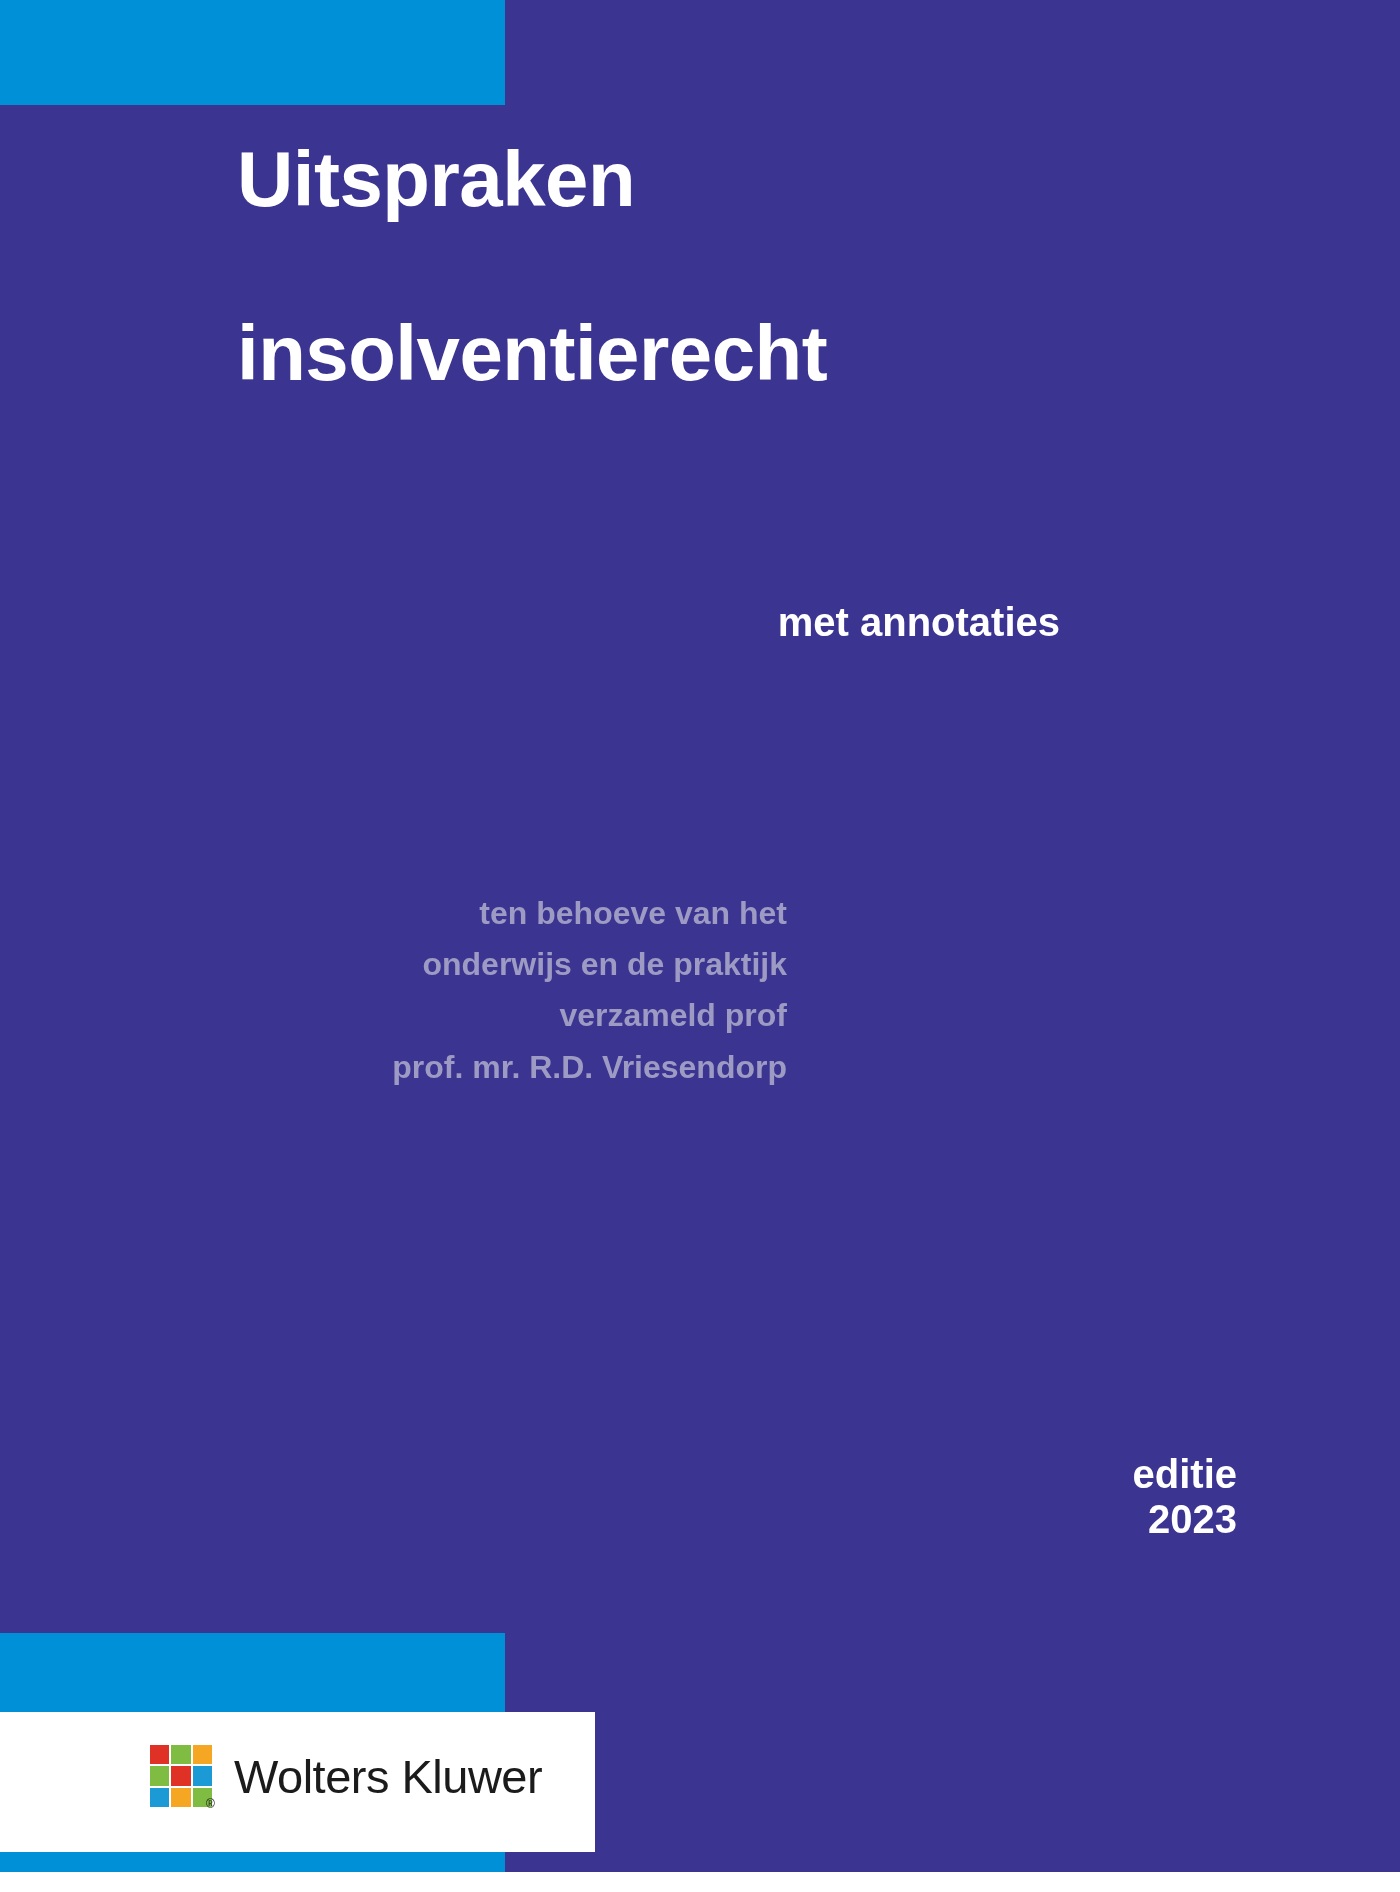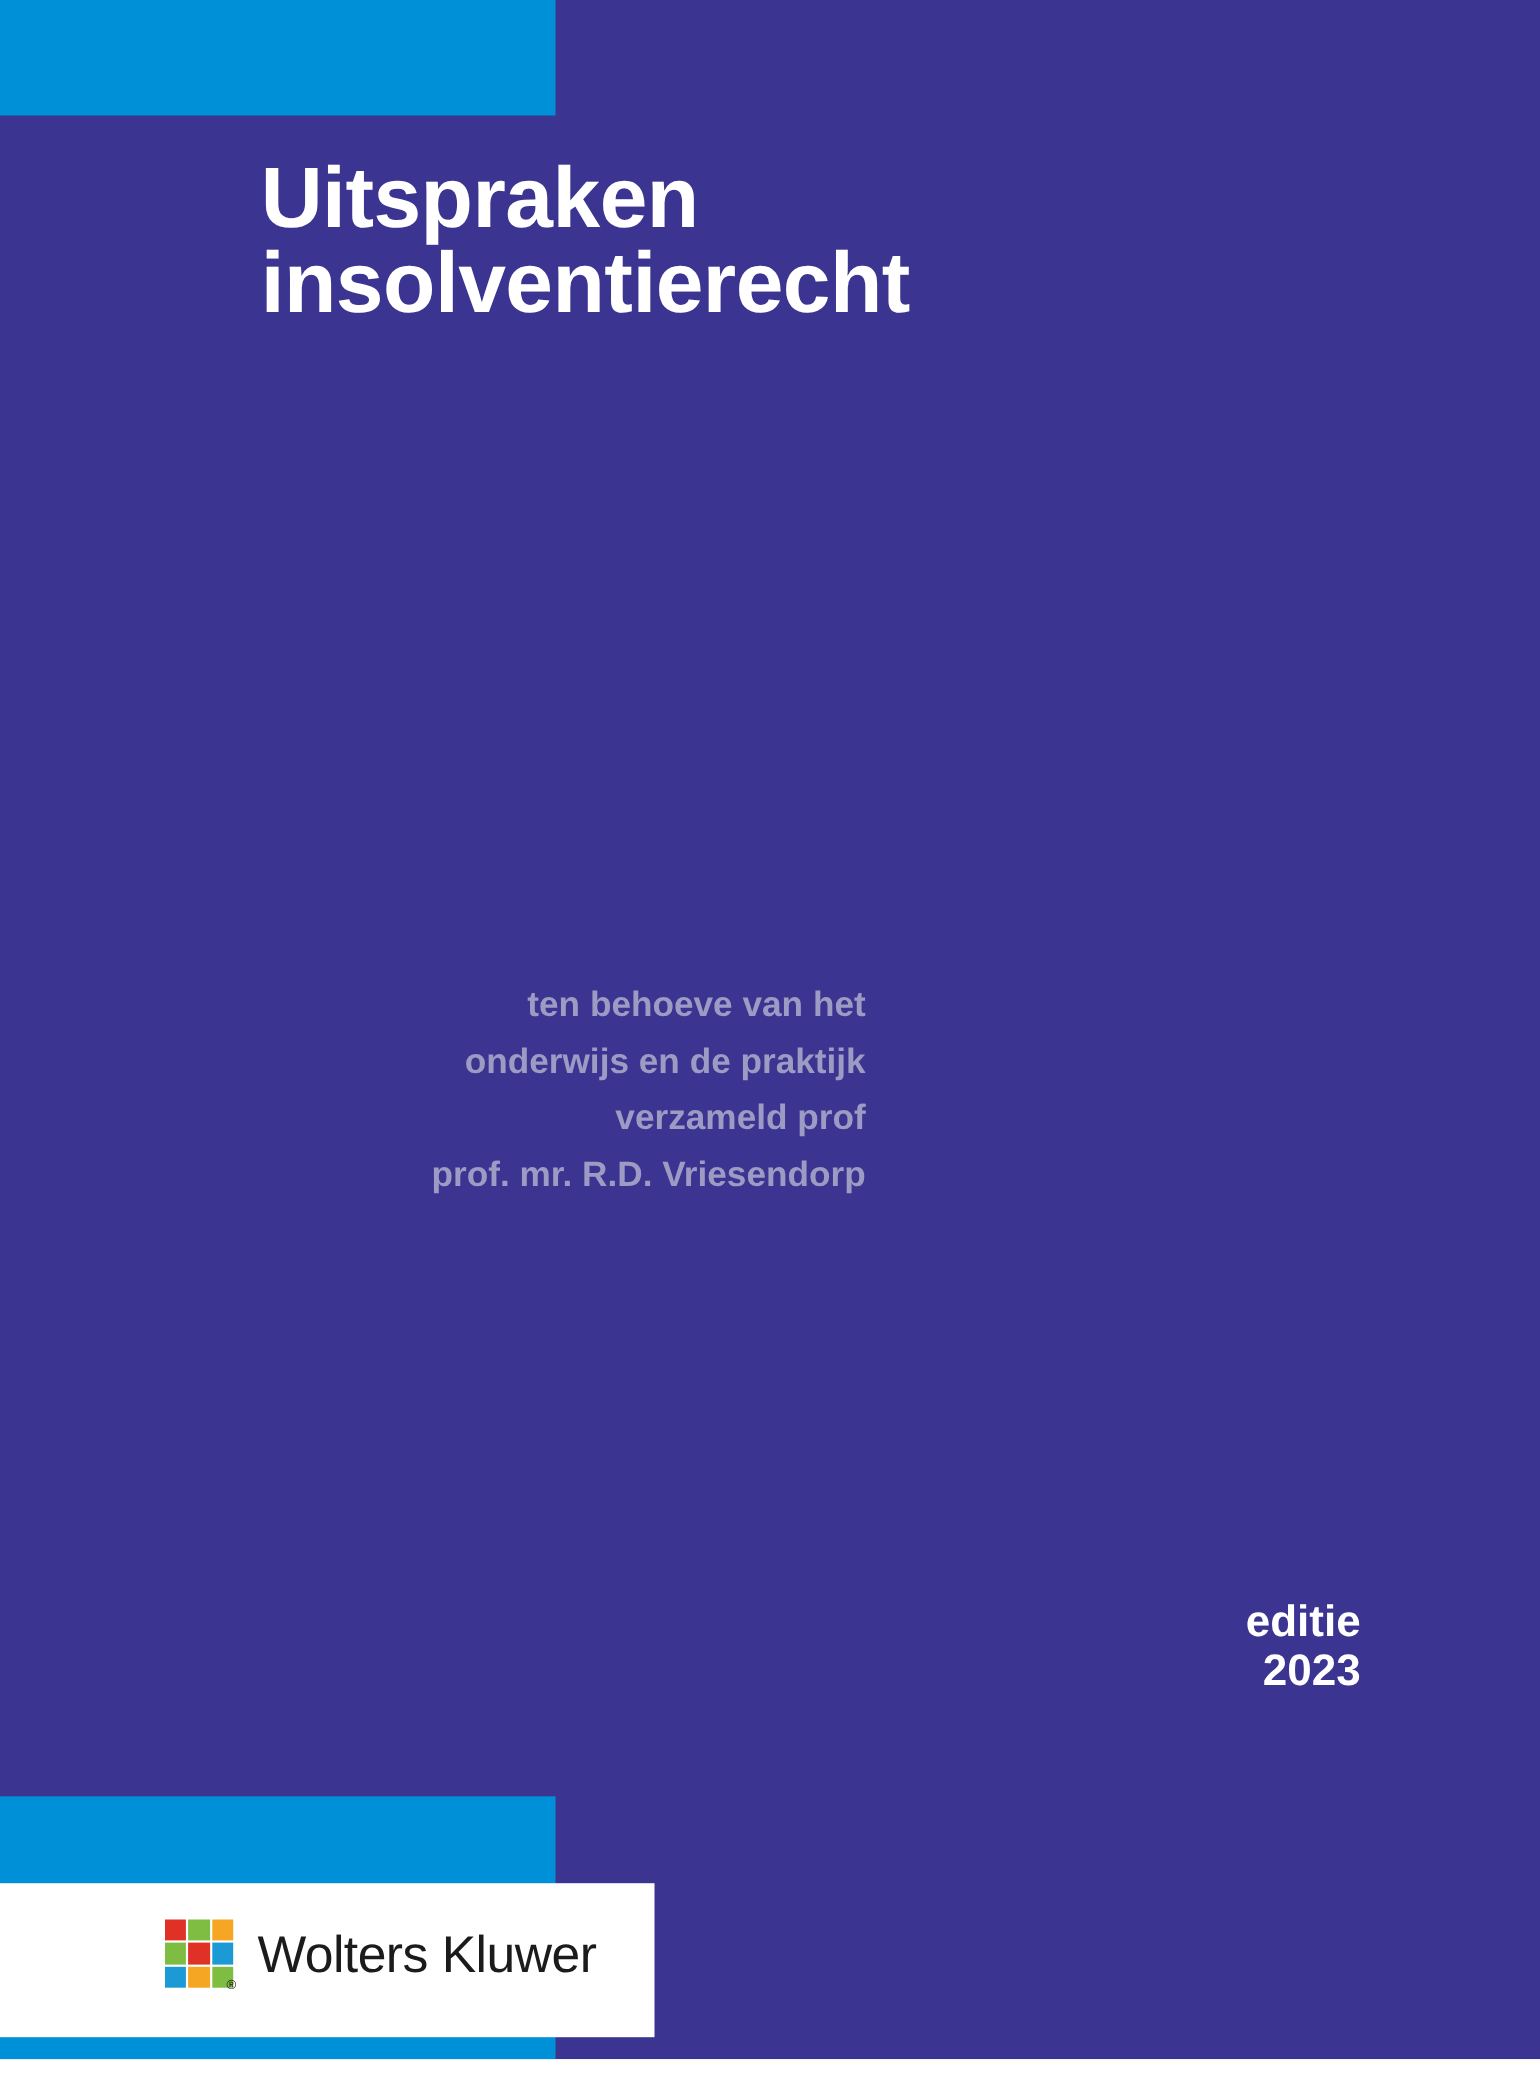--- a/index.html
+++ b/index.html
@@ -50,20 +50,21 @@
     width: 1060px;
   }
   .title-line {
     color: #ffffff;
     font-weight: bold;
     font-size: 78px;
     line-height: 1.0;
     letter-spacing: -0.5px;
   }
   .title-line.second {
+    margin-top: 96px;
   }
   .subtitle {
     position: absolute;
     left: 237px;
     top: 600px;
     width: 823px;
     text-align: right;
     color: #ffffff;
     font-weight: bold;
     font-size: 40px;
@@ -134,20 +135,21 @@
 
   <div class="cyan-top-left"></div>
   <div class="cyan-bottom-left"></div>
   <div class="white-logo-band"></div>
 
   <div class="title-block">
     <div class="title-line">Uitspraken</div>
     <div class="title-line second">insolventierecht</div>
   </div>
 
+  <div class="subtitle">met annotaties</div>
 
   <div class="credits">
     <div>ten behoeve van het</div>
     <div>onderwijs en de praktijk</div>
     <div>verzameld prof</div>
     <div>prof. mr. R.D. Vriesendorp</div>
   </div>
 
   <div class="edition">
     <div>editie</div>

